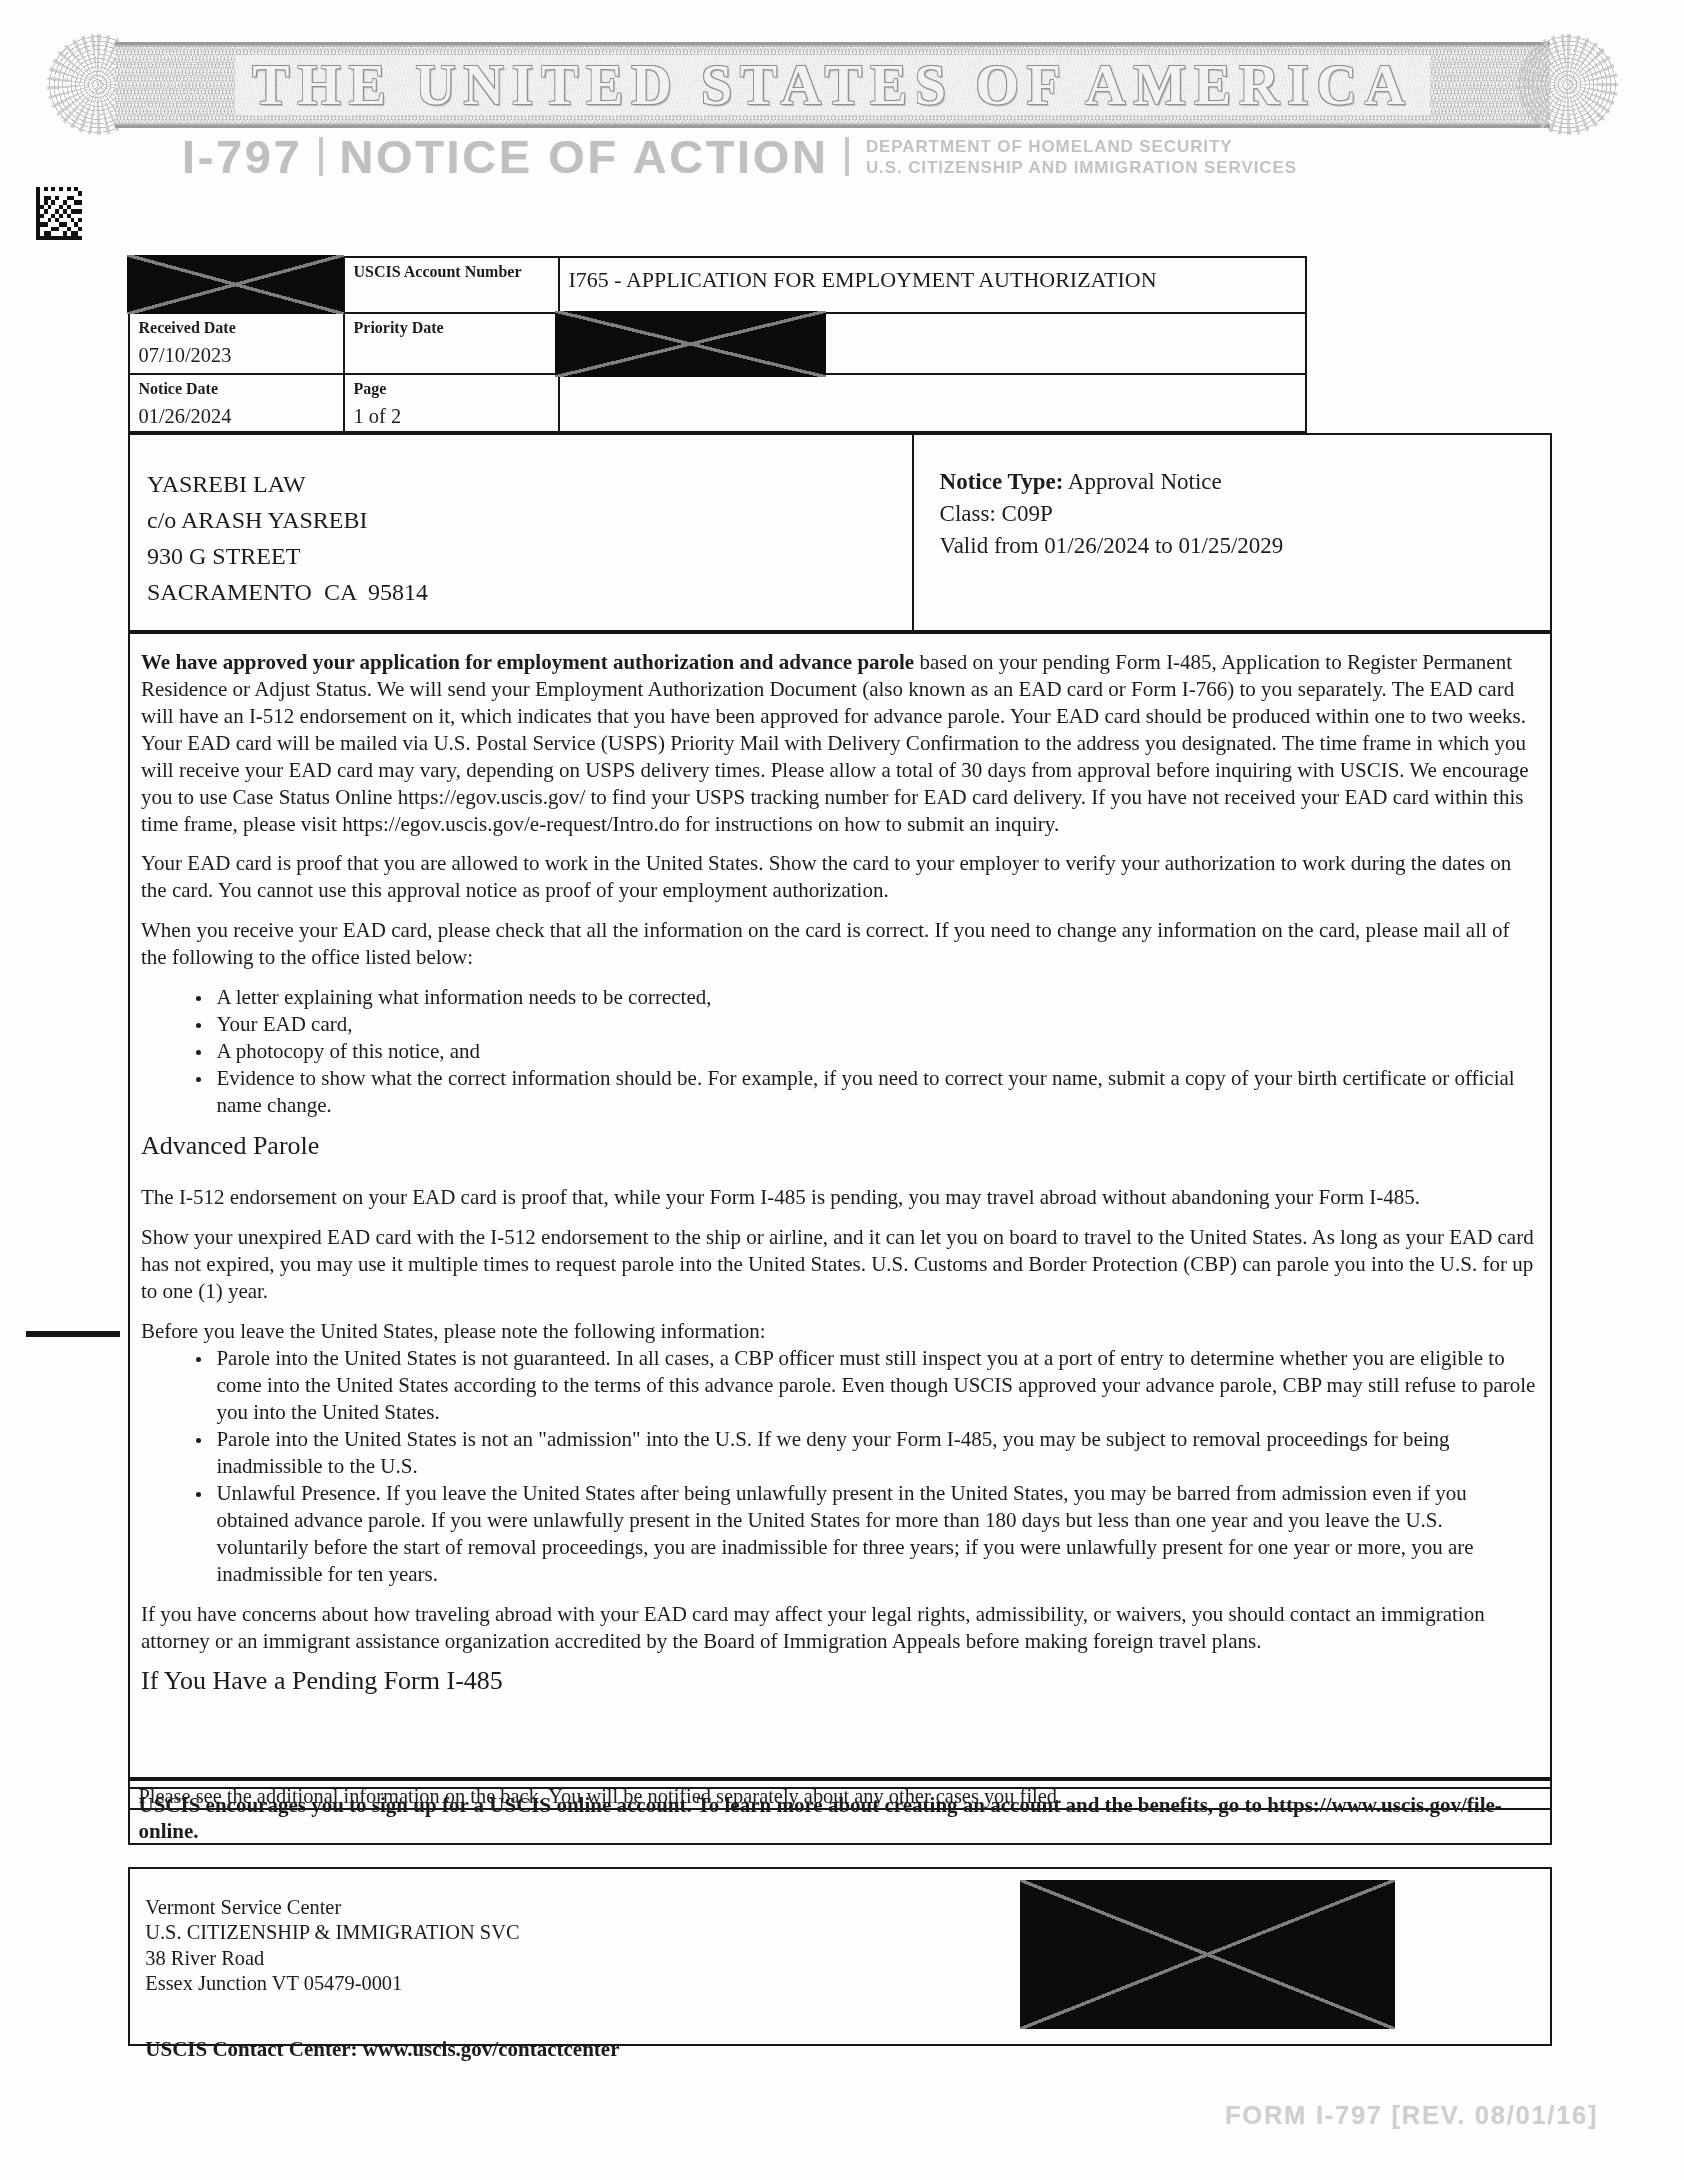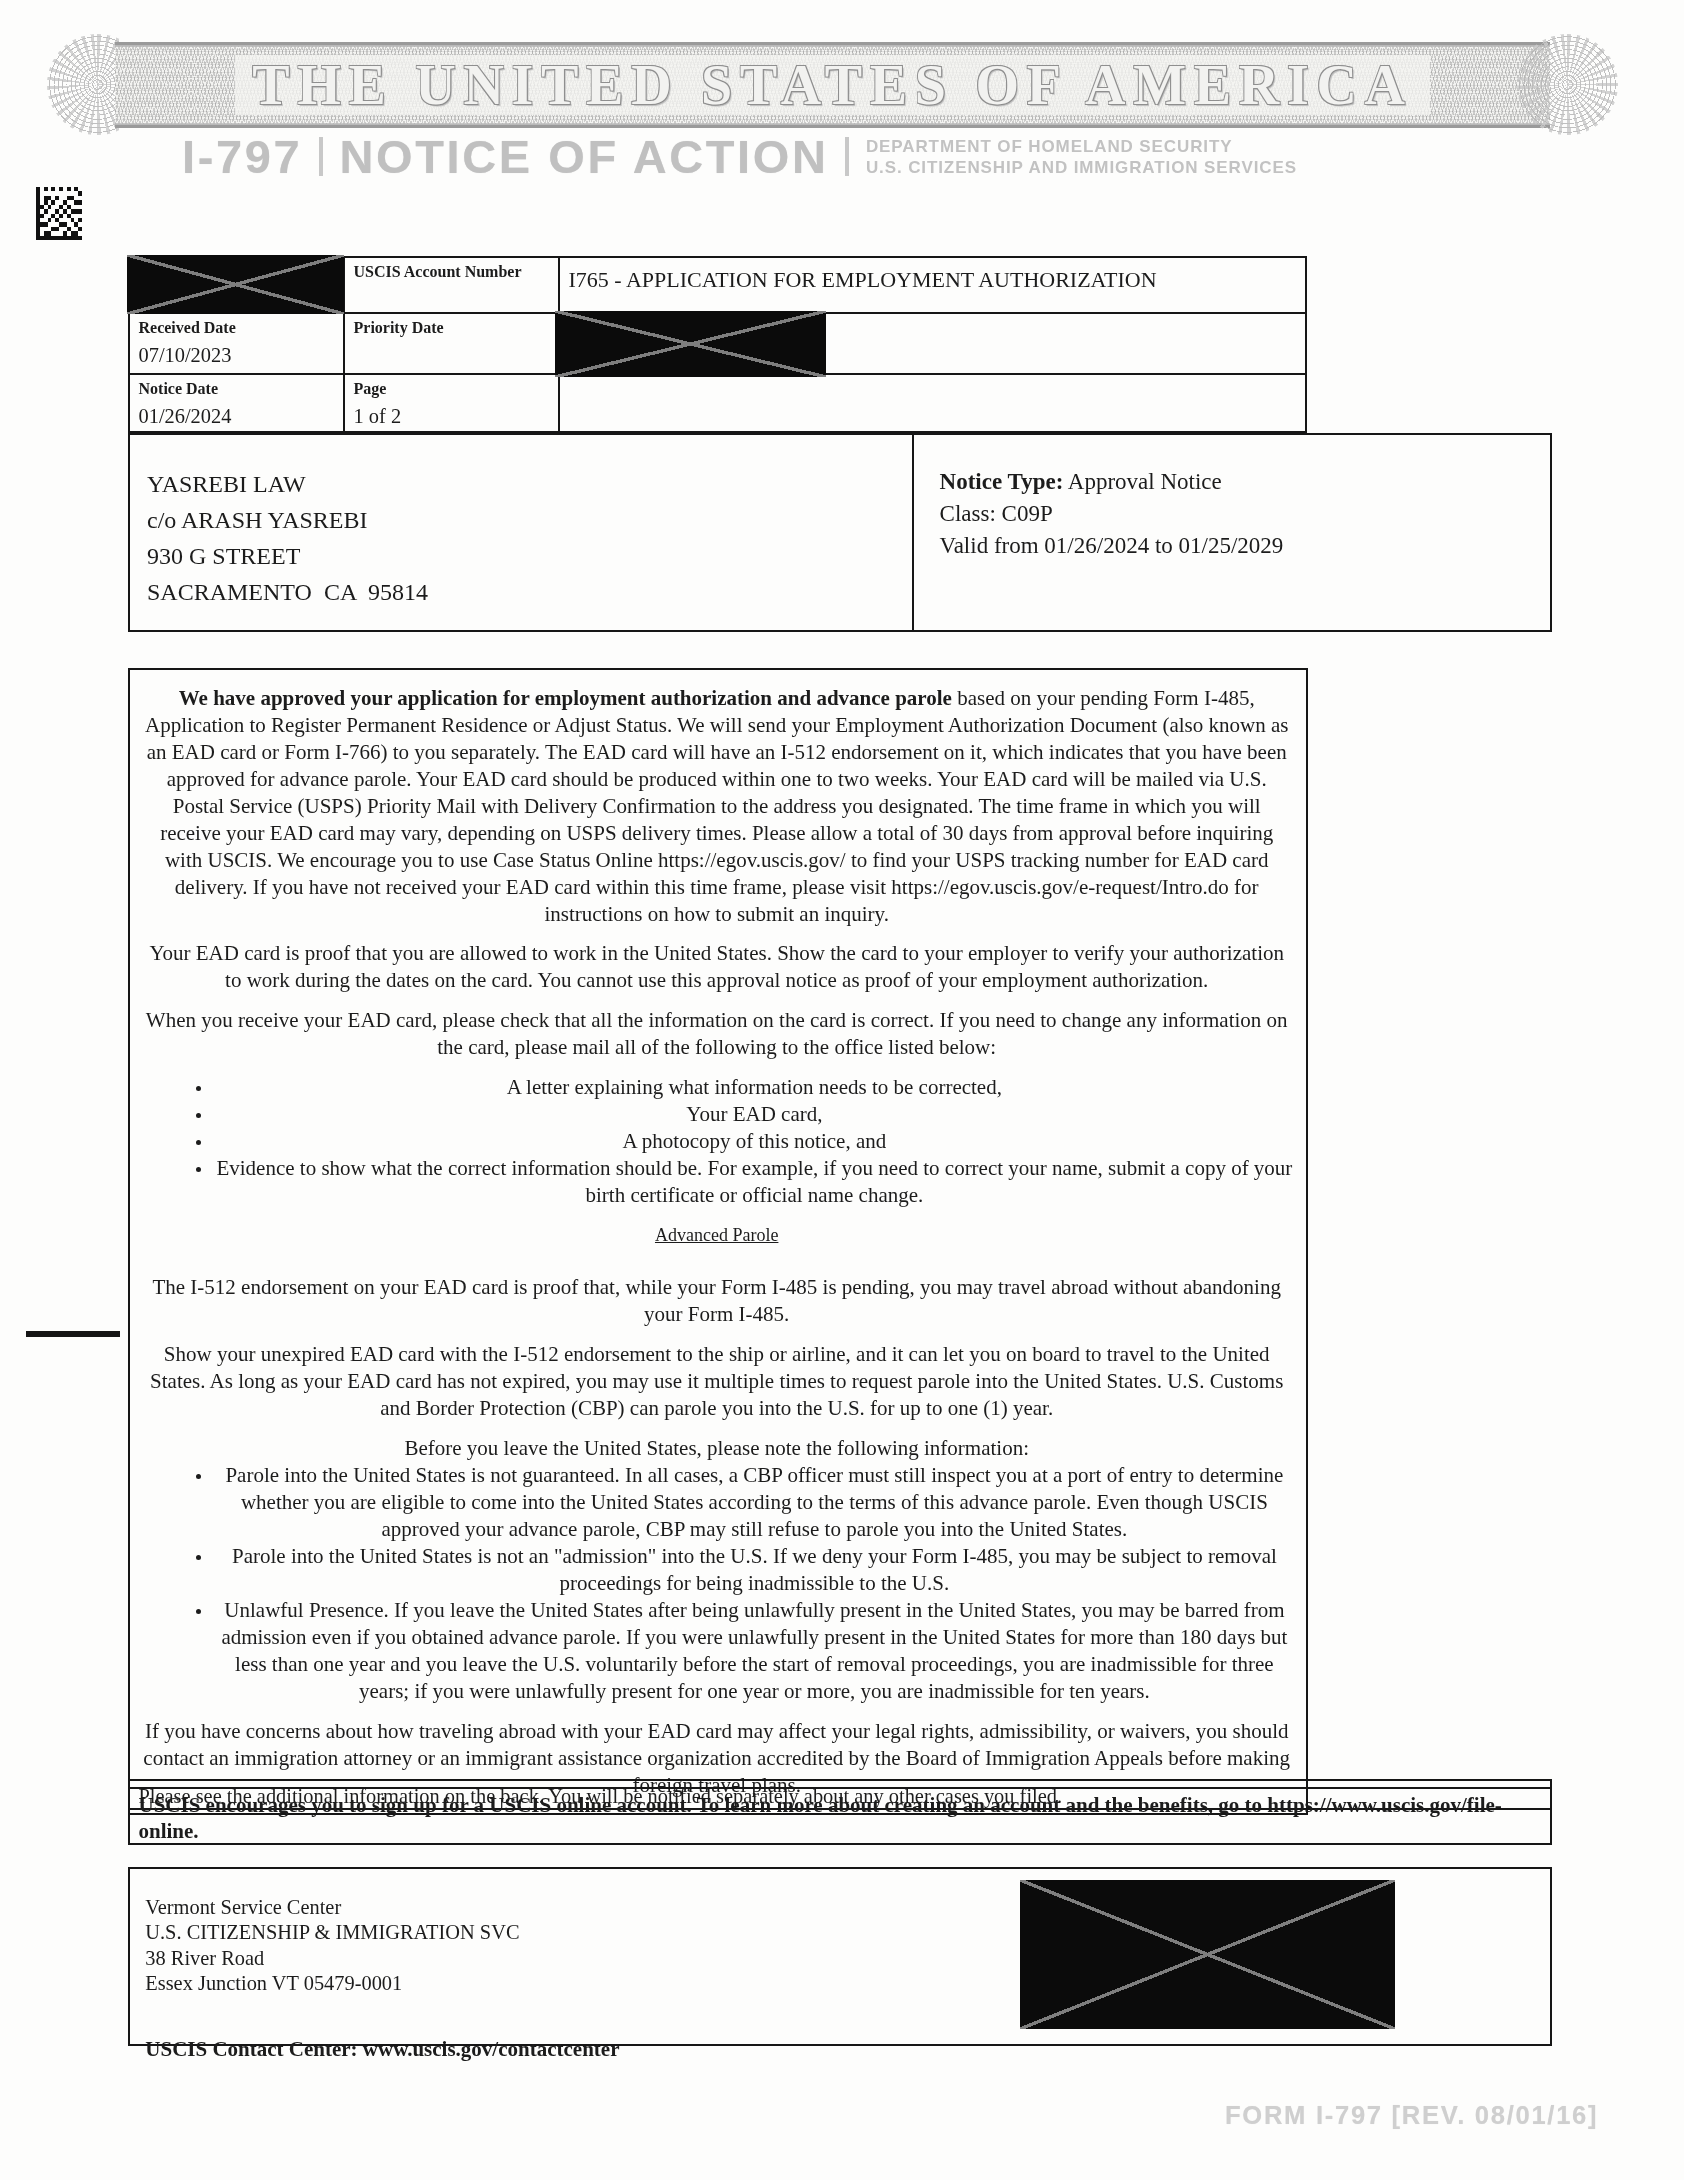--- a/index.html
+++ b/index.html
@@ -80,29 +80,29 @@
     border:2.6px solid #161616;display:grid;grid-template-columns:784px 1fr;box-sizing:border-box;
   }
   .addr-cell{border-right:2.6px solid #161616;padding:31px 0 0 17px;}
   .addr-line{font-size:24px;line-height:36px;white-space:pre;}
   .notice-cell{padding:31px 0 0 25.6px;}
   .notice-line{font-size:23px;line-height:32px;}
   .b{font-weight:bold;}
 
   
   .main-box{
-    position:absolute;left:128px;top:668px;width:1180px;height:1147px;
+    position:absolute;left:128px;top:632px;width:1424px;height:1147px;
     border:2.6px solid #161616;box-sizing:border-box;
-    padding:14.5px 13.6px 0 11px;overflow:hidden;text-align:center;
+    padding:14.5px 13.6px 0 11px;overflow:hidden;
   }
   .main-box p{font-size:21px;line-height:27px;margin:0 0 12.8px;}
   .main-box ul{margin:0 0 12.8px;padding-left:72px;}
   .main-box li{font-size:21px;line-height:27px;padding-left:3.4px;}
   .main-box li::marker{font-size:17px;}
-  .section-heading{font-size:18px;line-height:27px;text-decoration:underline;margin:1.7px 0 25.6px;}
+  .section-heading{font-size:26px;line-height:27px;margin:1.7px 0 25.6px;}
   .section-heading.tight{margin-bottom:12.8px;}
 
   
   .strip1{
     position:absolute;left:128px;top:1779px;width:1424px;height:31px;
     border:2.6px solid #161616;box-sizing:border-box;
     display:flex;align-items:flex-end;padding:0 8.5px;font-size:20.4px;
   }
   .strip2{
     position:absolute;left:128px;top:1787px;width:1424px;height:58px;

